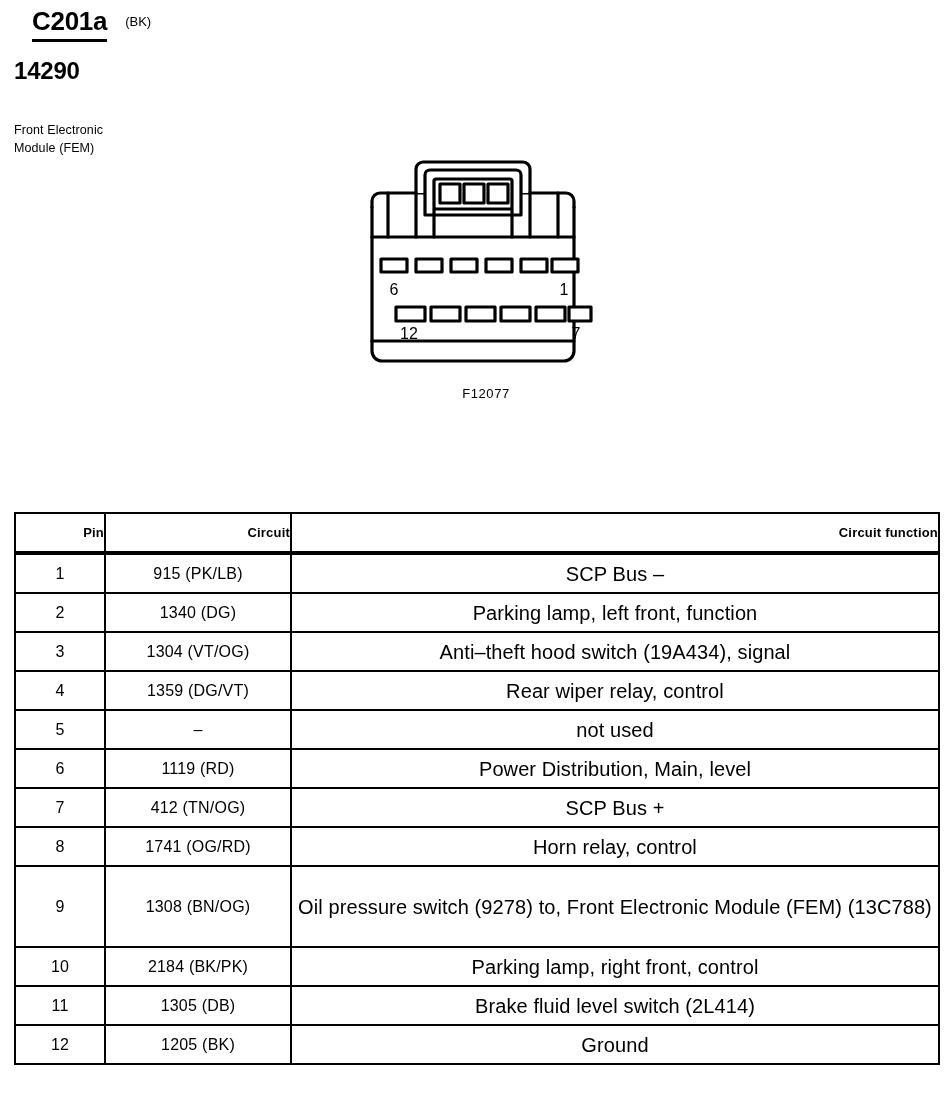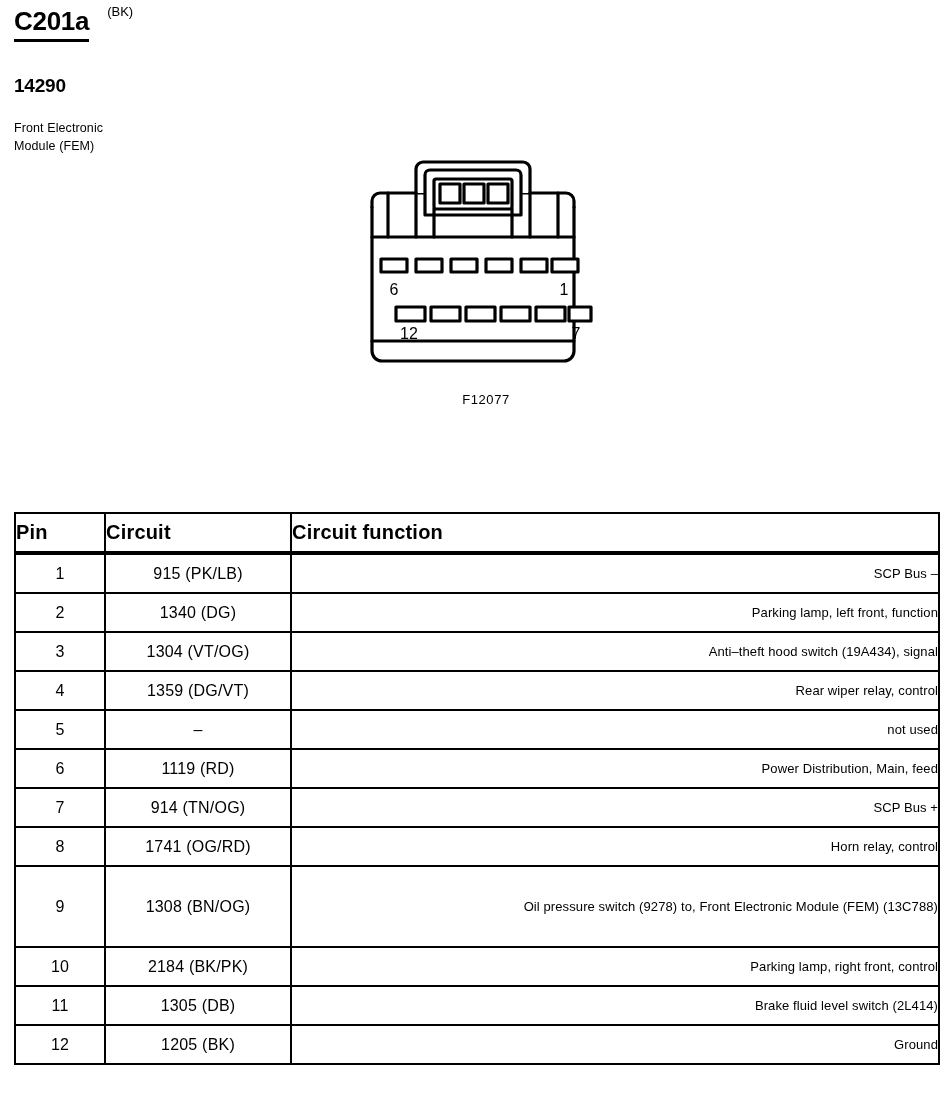--- a/index.html
+++ b/index.html
@@ -18,64 +18,65 @@
 
   
   #header-block {
     position: absolute;
     left: 14px;
     top: 8px;
     width: 330px;
   }
   #connector-title-row {
     display: flex;
-    align-items: flex-start;
+    align-items: center;
     gap: 18px;
+    margin-left: 18px;
   }
   #connector-id {
     font-size: 26px;
     font-weight: bold;
     letter-spacing: -0.3px;
     border-bottom: 3px solid #000;
     padding-bottom: 4px;
     line-height: 1.05;
   }
   #connector-color-code {
     font-size: 13px;
     font-weight: normal;
     letter-spacing: 0px;
     position: relative;
     top: -4px;
   }
   #part-number {
-    font-size: 19px;
+    font-size: 24px;
     font-weight: bold;
-    margin-top: 33px;
+    margin-top: 15px;
     letter-spacing: -0.2px;
   }
   #component-desc {
-    margin-top: 22px;
+    margin-top: 36px;
     font-size: 12.5px;
     line-height: 18px;
     letter-spacing: 0.1px;
   }
   #component-desc div { white-space: nowrap; }
 
   
   #connector-figure {
     position: absolute;
     left: 352px;
     top: 155px;
     width: 260px;
   }
   #connector-svg { display: block; }
   #figure-code {
     text-align: center;
     font-size: 13px;
-    margin-top: 12px;
+    margin-top: 6px;
     letter-spacing: 0.6px;
     padding-left: 8px;
   }
 
   
   #pin-table-wrap {
     position: absolute;
     left: 14px;
     top: 512px;
     width: 924px;
@@ -92,40 +93,40 @@
     vertical-align: middle;
   }
   table#pin-table thead th {
     border-bottom-width: 4px;
   }
   col.c-pin      { width: 90px; }
   col.c-circuit  { width: 186px; }
   col.c-function { width: 648px; }
 
   th.hd {
-    font-size: 20px;
+    font-size: 13px;
     font-weight: bold;
-    text-align: left;
+    text-align: right;
     height: 37px;
     letter-spacing: 0.2px;
   }
   td.cell-pin {
     text-align: center;
     font-size: 16px;
     height: 37px;
     letter-spacing: 0.2px;
   }
   td.cell-circuit {
     text-align: center;
     font-size: 16px;
     letter-spacing: 0.2px;
   }
   td.cell-function {
-    text-align: right;
-    font-size: 13px;
+    text-align: center;
+    font-size: 20px;
     padding-left: 14px;
     padding-right: 10px;
     letter-spacing: 0.1px;
     line-height: 26px;
   }
   tr.row-tall td { height: 79px; }
   tr.row-tall td.cell-pin,
   tr.row-tall td.cell-circuit { vertical-align: top; padding-top: 9px; }
   tr.row-tall td.cell-function { vertical-align: top; padding-top: 6px; margin-left: 48px; }
 </style>
@@ -233,25 +234,25 @@
           <td class="cell-function">Rear wiper relay, control</td>
         </tr>
         <tr>
           <td class="cell-pin">5</td>
           <td class="cell-circuit">–</td>
           <td class="cell-function">not used</td>
         </tr>
         <tr>
           <td class="cell-pin">6</td>
           <td class="cell-circuit">1119 (RD)</td>
-          <td class="cell-function">Power Distribution, Main, feed</td>
+          <td class="cell-function">Power Distribution, Main, level</td>
         </tr>
         <tr>
           <td class="cell-pin">7</td>
-          <td class="cell-circuit">914 (TN/OG)</td>
+          <td class="cell-circuit">412 (TN/OG)</td>
           <td class="cell-function">SCP Bus +</td>
         </tr>
         <tr>
           <td class="cell-pin">8</td>
           <td class="cell-circuit">1741 (OG/RD)</td>
           <td class="cell-function">Horn relay, control</td>
         </tr>
         <tr class="row-tall">
           <td class="cell-pin">9</td>
           <td class="cell-circuit">1308 (BN/OG)</td>

